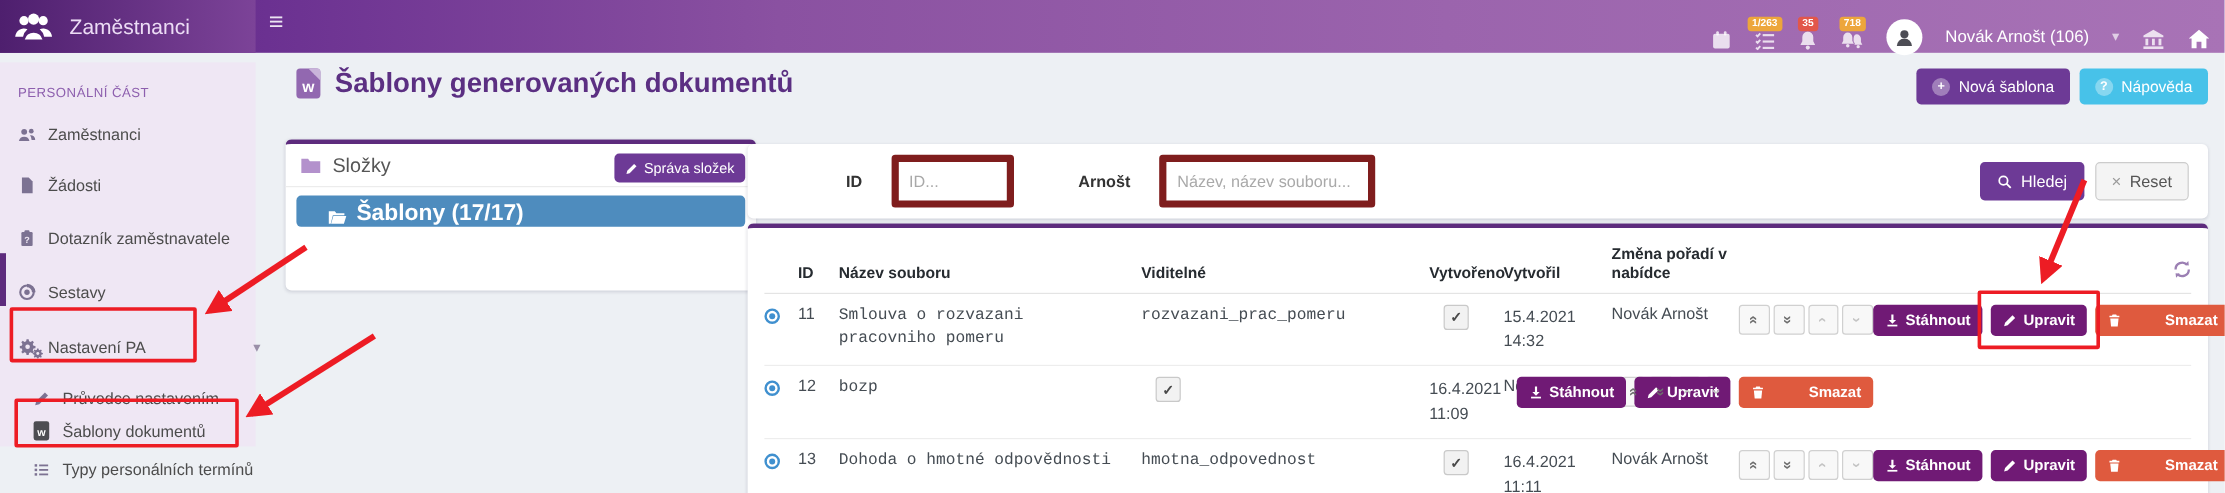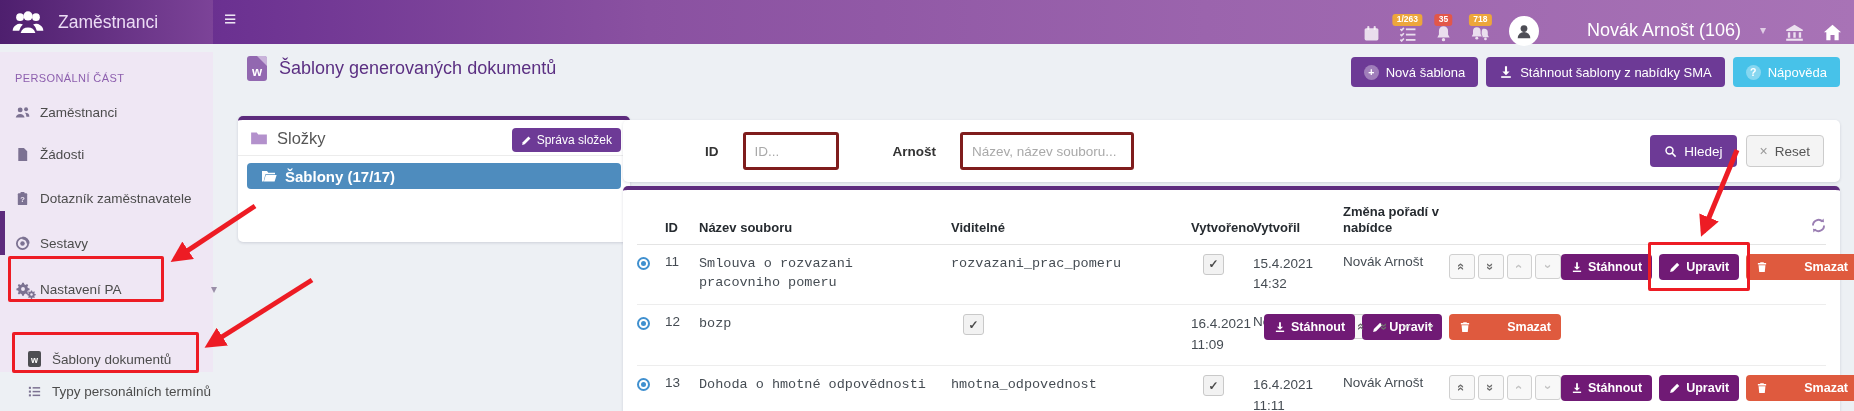--- a/index.html
+++ b/index.html
@@ -16,21 +16,21 @@
   .brand-title{color:#ecdcf5;font-size:17.5px;}
   .hamburger{position:absolute;left:224px;top:7px;color:#ece4f2;font-size:21px;font-weight:bold;cursor:pointer;}
   .tb-right{position:absolute;right:12px;top:0;height:60px;display:flex;align-items:center;gap:19px;}
   .tb-ico{position:relative;color:rgba(255,255,255,.78);display:inline-flex;margin-top:6px;cursor:pointer;}
   .tb-badge{position:absolute;top:-11px;left:50%;transform:translateX(-50%);
             font-size:8.5px;font-weight:bold;color:#fff;background:#eda63b;border-radius:3px;
             padding:1.5px 4px;white-space:nowrap;line-height:1.1;}
   .tb-badge.red{background:#e2574a;}
   .avatar{width:30px;height:30px;border-radius:50%;background:#fff;display:inline-flex;
           align-items:center;justify-content:center;color:#4d4d55;margin-top:2px;cursor:pointer;}
-  .tb-user{color:#fff;font-size:18px;cursor:pointer;margin-left:29px;}
+  .tb-user{color:#fff;font-size:14px;cursor:pointer;}
   .tb-chev{color:rgba(255,255,255,.65);font-size:12px;cursor:pointer;}
 
   
   .sidebar{position:absolute;left:0;top:52px;width:213px;height:320px;background:#efe7f4;}
   .s-section{position:absolute;left:15px;top:20px;font-size:11px;color:#8d5fae;letter-spacing:.4px;}
   .s-item{position:absolute;left:14px;height:22px;display:flex;align-items:center;gap:9px;
           font-size:13.5px;color:#4c4c4c;cursor:pointer;white-space:nowrap;}
   .s-item.sub{left:26px;}
   .s-ico{color:#7c7292;display:inline-flex;width:17px;justify-content:center;}
   .s-chev{position:absolute;left:197px;color:#9a8fa8;font-size:12px;}
@@ -41,50 +41,50 @@
   .wdoc span{color:#fff;font-size:9px;font-weight:bold;line-height:1.4;}
   .wdoc.big{width:20px;height:25px;background:#9268b0;border-radius:3px;}
   .wdoc.big::after{content:"";position:absolute;right:0;top:0;border:5px solid #c9b3da;
         border-left-color:transparent;border-bottom-color:transparent;border-radius:0 3px 0 0;}
   .wdoc.big span{font-size:13px;line-height:1.5;}
   .active-stripe{position:absolute;left:0;top:211px;width:5px;height:44px;background:#5d2b7d;}
 
   
   .main{position:absolute;left:213px;top:44px;width:1641px;height:367px;}
   .page-head{position:absolute;left:34px;top:12px;display:flex;align-items:center;gap:12px;}
-  .page-title{font-size:18px;font-weight:normal;color:#5b2f82;margin:0;}
+  .page-title{font-size:23px;font-weight:bold;color:#5b2f82;margin:0;}
   .head-btns{position:absolute;right:14px;top:13px;display:flex;gap:8px;}
   .hbtn{height:30px;border:none;border-radius:4px;color:#fff;font-size:13px;cursor:pointer;
         font-family:"Liberation Sans",sans-serif;display:inline-flex;align-items:center;gap:7px;padding:0 13px;}
   .hbtn.purple{background:#6d3a96;}
   .hbtn.blue{background:#47c2e9;}
   .circ{width:15px;height:15px;border-radius:50%;background:rgba(255,255,255,.35);display:inline-flex;
         align-items:center;justify-content:center;font-size:10.5px;font-weight:bold;color:#fff;}
 
   .card{position:absolute;background:#fff;border-radius:5px;box-shadow:0 1px 3px rgba(30,30,60,.15);}
   .card.topline{border-top:4px solid #5d2b7d;}
 
   
   .folders{left:25px;top:72px;width:392px;height:122px;}
   .f-head{display:flex;align-items:flex-start;gap:9px;padding:9px 12px 7px;border-bottom:1px solid #ececec;}
   .f-title{font-size:16.5px;color:#565656;}
   .f-manage{position:absolute;right:9px;top:8px;height:24px;border:none;border-radius:4px;cursor:pointer;
             background:#6d3a96;color:#fff;font-size:12px;font-family:"Liberation Sans",sans-serif;
             display:inline-flex;align-items:center;gap:5px;padding:0 9px;}
   .f-list{padding:7px 9px;}
-  .f-row{display:flex;align-items:center;gap:8px;height:26px;padding:0 14px;border-radius:4px;
-         font-size:15px;cursor:pointer;}
+  .f-row{display:flex;align-items:flex-end;gap:8px;height:26px;padding:0 26px;border-radius:4px;
+         font-size:19px;cursor:pointer;}
   .f-row.sel{background:#4e8cbe;color:#fff;font-weight:bold;}
   .f-row.plain{color:#5f9bcd;height:24px;}
 
   
   .filter{left:410px;top:76px;width:1217px;height:62px;display:flex;align-items:center;padding:0;}
   .filter .inner{display:flex;align-items:center;width:100%;padding:0 16px;}
   .f-label{font-size:13.5px;font-weight:bold;color:#333;}
-  .f-input{height:32px;border:3px solid #7f1d1d;border-radius:3px;font-size:13.5px;color:#555;
+  .f-input{height:32px;border:6px solid #7f1d1d;border-radius:3px;font-size:13.5px;color:#555;
            font-family:"Liberation Sans",sans-serif;padding:0 9px;background:#fff;}
   .f-input::placeholder{color:#a9a9a9;}
   .btn-search{height:32px;border:none;border-radius:4px;background:#6d3a96;color:#fff;cursor:pointer;
               font-size:13.5px;font-family:"Liberation Sans",sans-serif;display:inline-flex;
               align-items:center;gap:7px;padding:0 14px;}
   .btn-reset{height:32px;border:1px solid #ccc;border-radius:4px;background:#f4f4f4;color:#555;cursor:pointer;
              font-size:13.5px;font-family:"Liberation Sans",sans-serif;display:inline-flex;
              align-items:center;gap:7px;padding:0 13px;margin-left:9px;}
   .btn-reset .x{color:#9a9a9a;font-size:14px;}
 
@@ -328,20 +328,28 @@
         <svg class="ic" width="14" height="14" viewBox="0 0 16 16">
             <use href="#i-gear"></use>
           </svg>
         <svg class="ic g-sm" width="9" height="9" viewBox="0 0 16 16">
             <use href="#i-gear"></use>
           </svg>
       </span>
       <span>Nastavení PA</span>
       <span class="s-chev">▾</span>
     </div>
+    <div class="s-item sub" style="top:269px">
+      <span class="s-ico">
+          <svg class="ic" width="14" height="14" viewBox="0 0 16 16">
+            <use href="#i-pencil"></use>
+          </svg>
+        </span>
+      <span>Průvodce nastavením</span>
+    </div>
     <div class="s-item sub" style="top:296px">
       <span class="s-ico">
           <span class="wdoc">
             <span>w</span>
           </span>
         </span>
       <span>Šablony dokumentů</span>
     </div>
     <div class="s-item sub" style="top:328px">
       <span class="s-ico">
@@ -359,26 +367,20 @@
     <div class="page-head">
       <span class="wdoc big">
           <span>w</span>
         </span>
       <h1 class="page-title">Šablony generovaných dokumentů</h1>
     </div>
     <div class="head-btns">
       <button class="hbtn purple">
         <span class="circ">+</span>
         <span>Nová šablona</span>
-      </button>
-      <button class="hbtn purple">
-        <svg class="ic" width="14" height="14" viewBox="0 0 16 16">
-            <use href="#i-download"></use>
-          </svg>
-        <span>Stáhnout šablony z nabídky SMA</span>
       </button>
       <button class="hbtn blue">
         <span class="circ">?</span>
         <span>Nápověda</span>
       </button>
     </div>
 
     <section class="card topline folders">
       <div class="f-head">
         <svg class="ic" width="18" height="18" viewBox="0 0 16 16" style="color:#b391cc">

